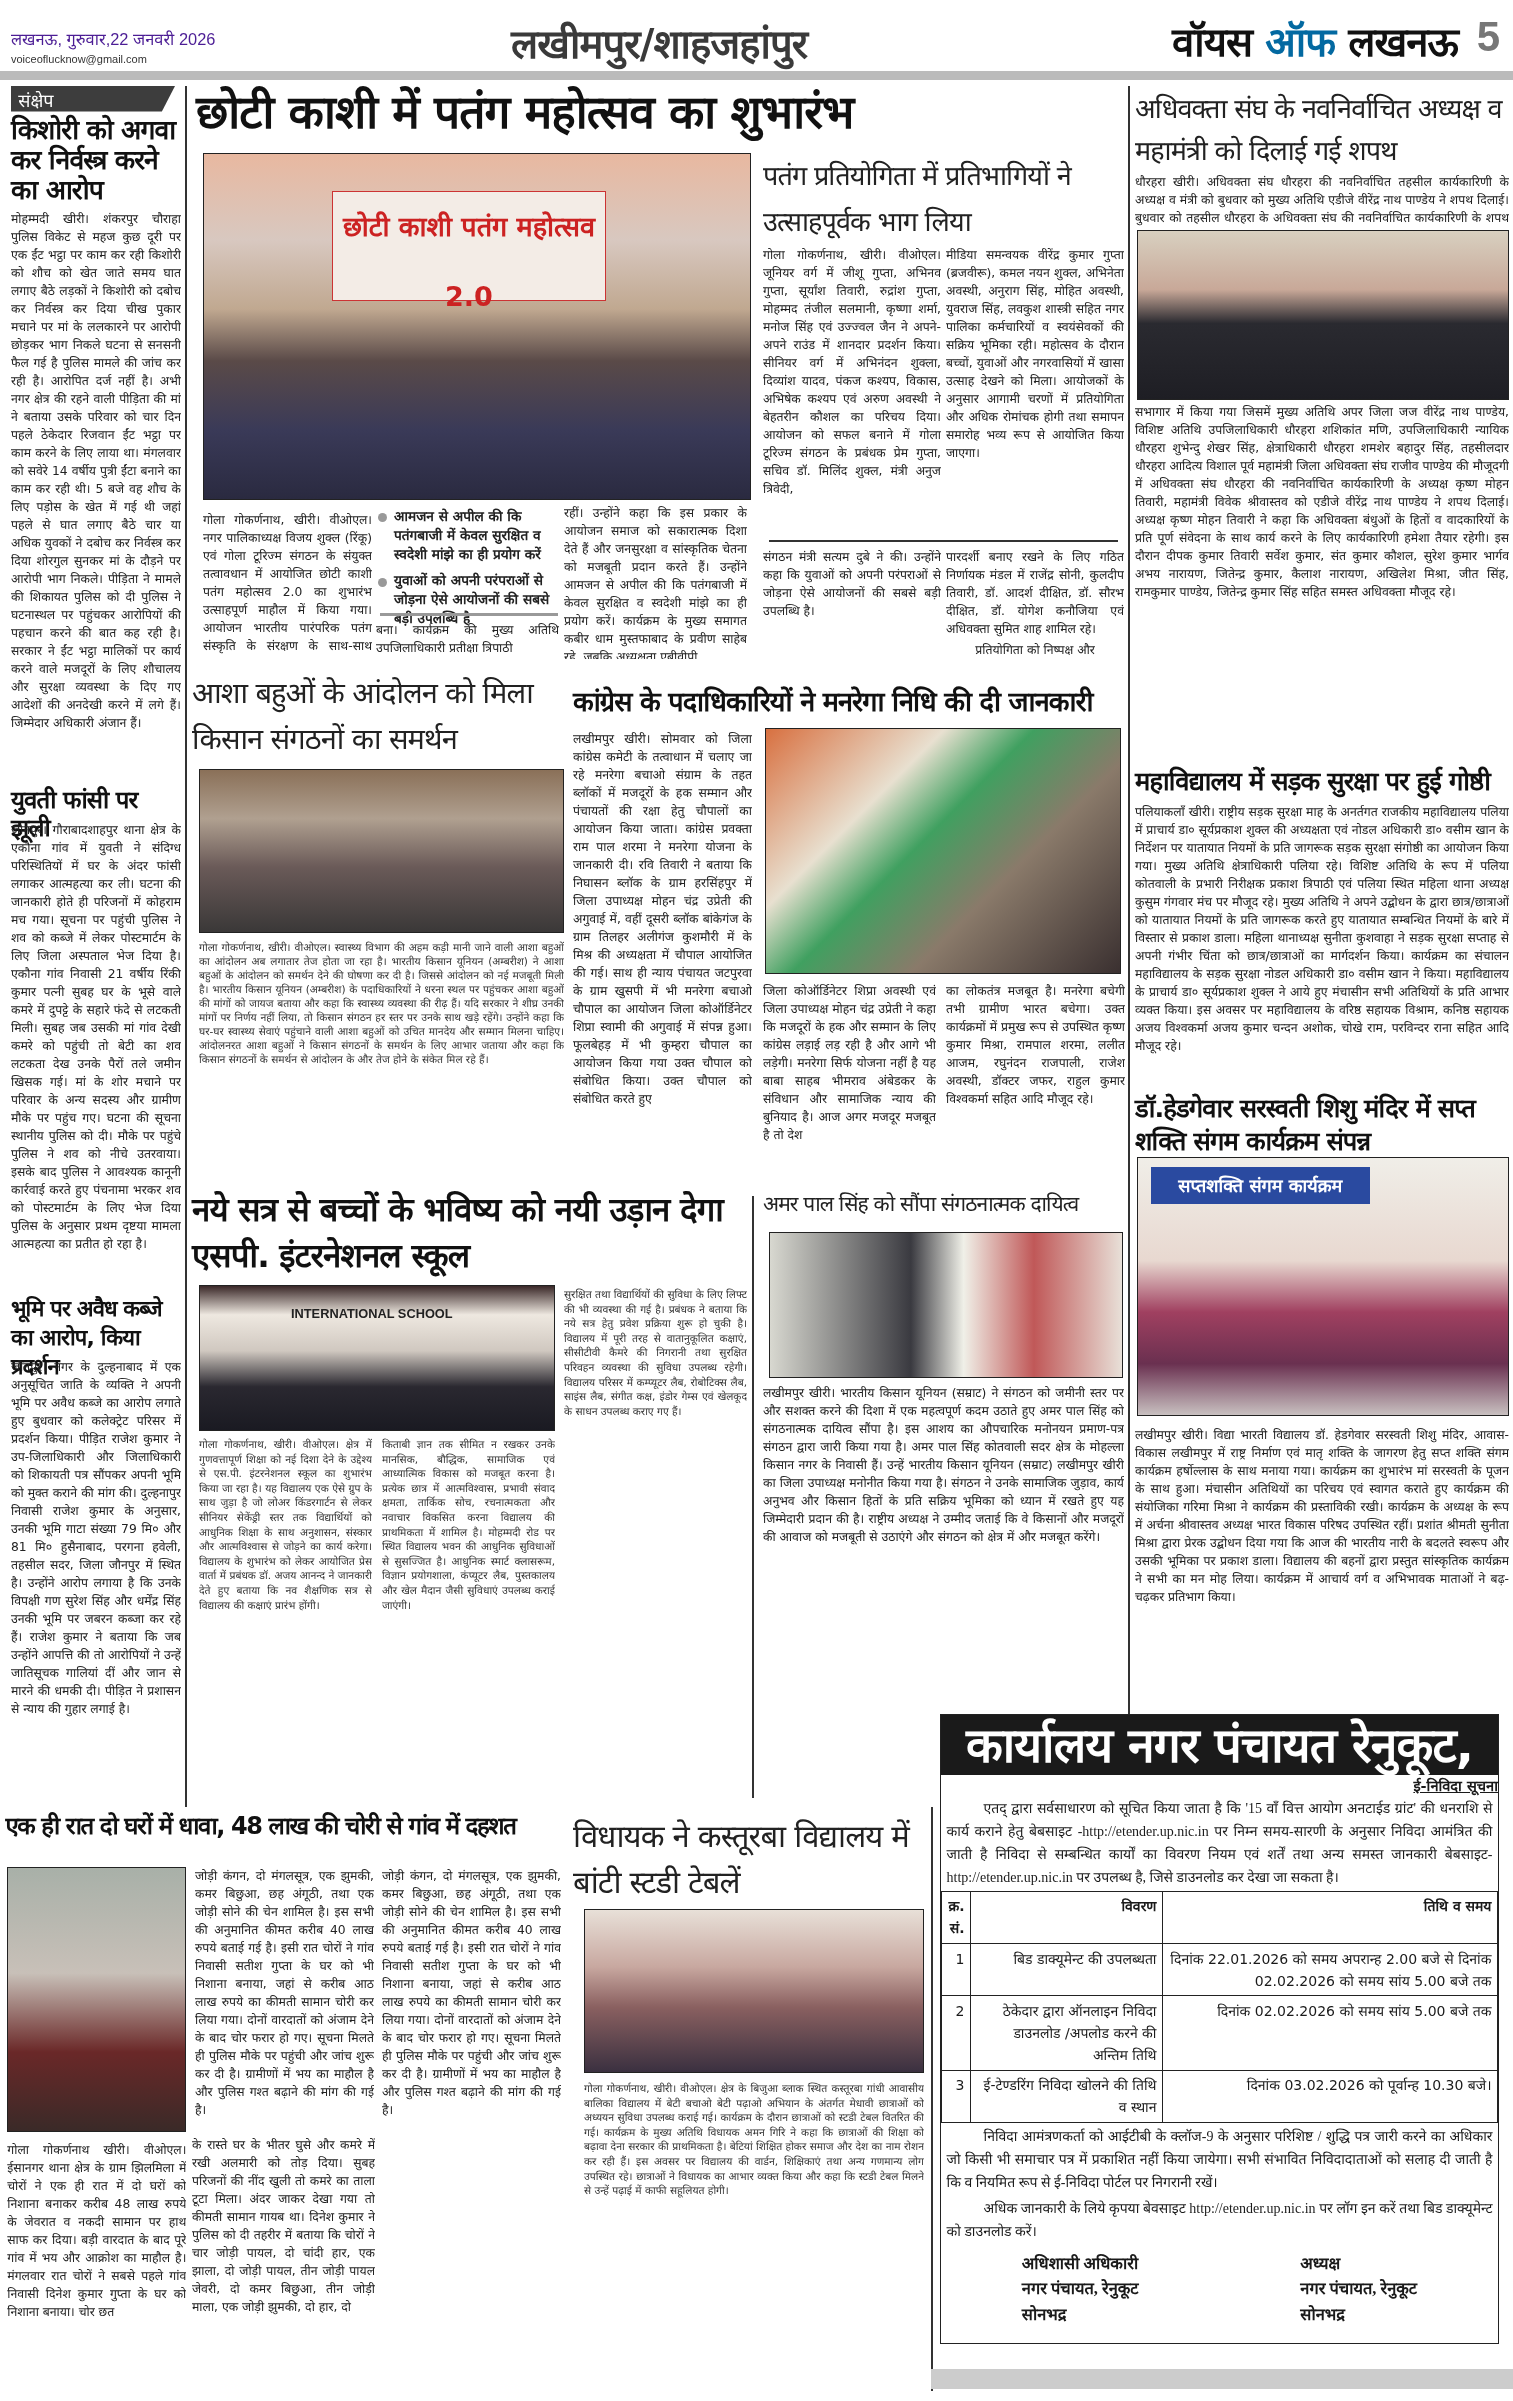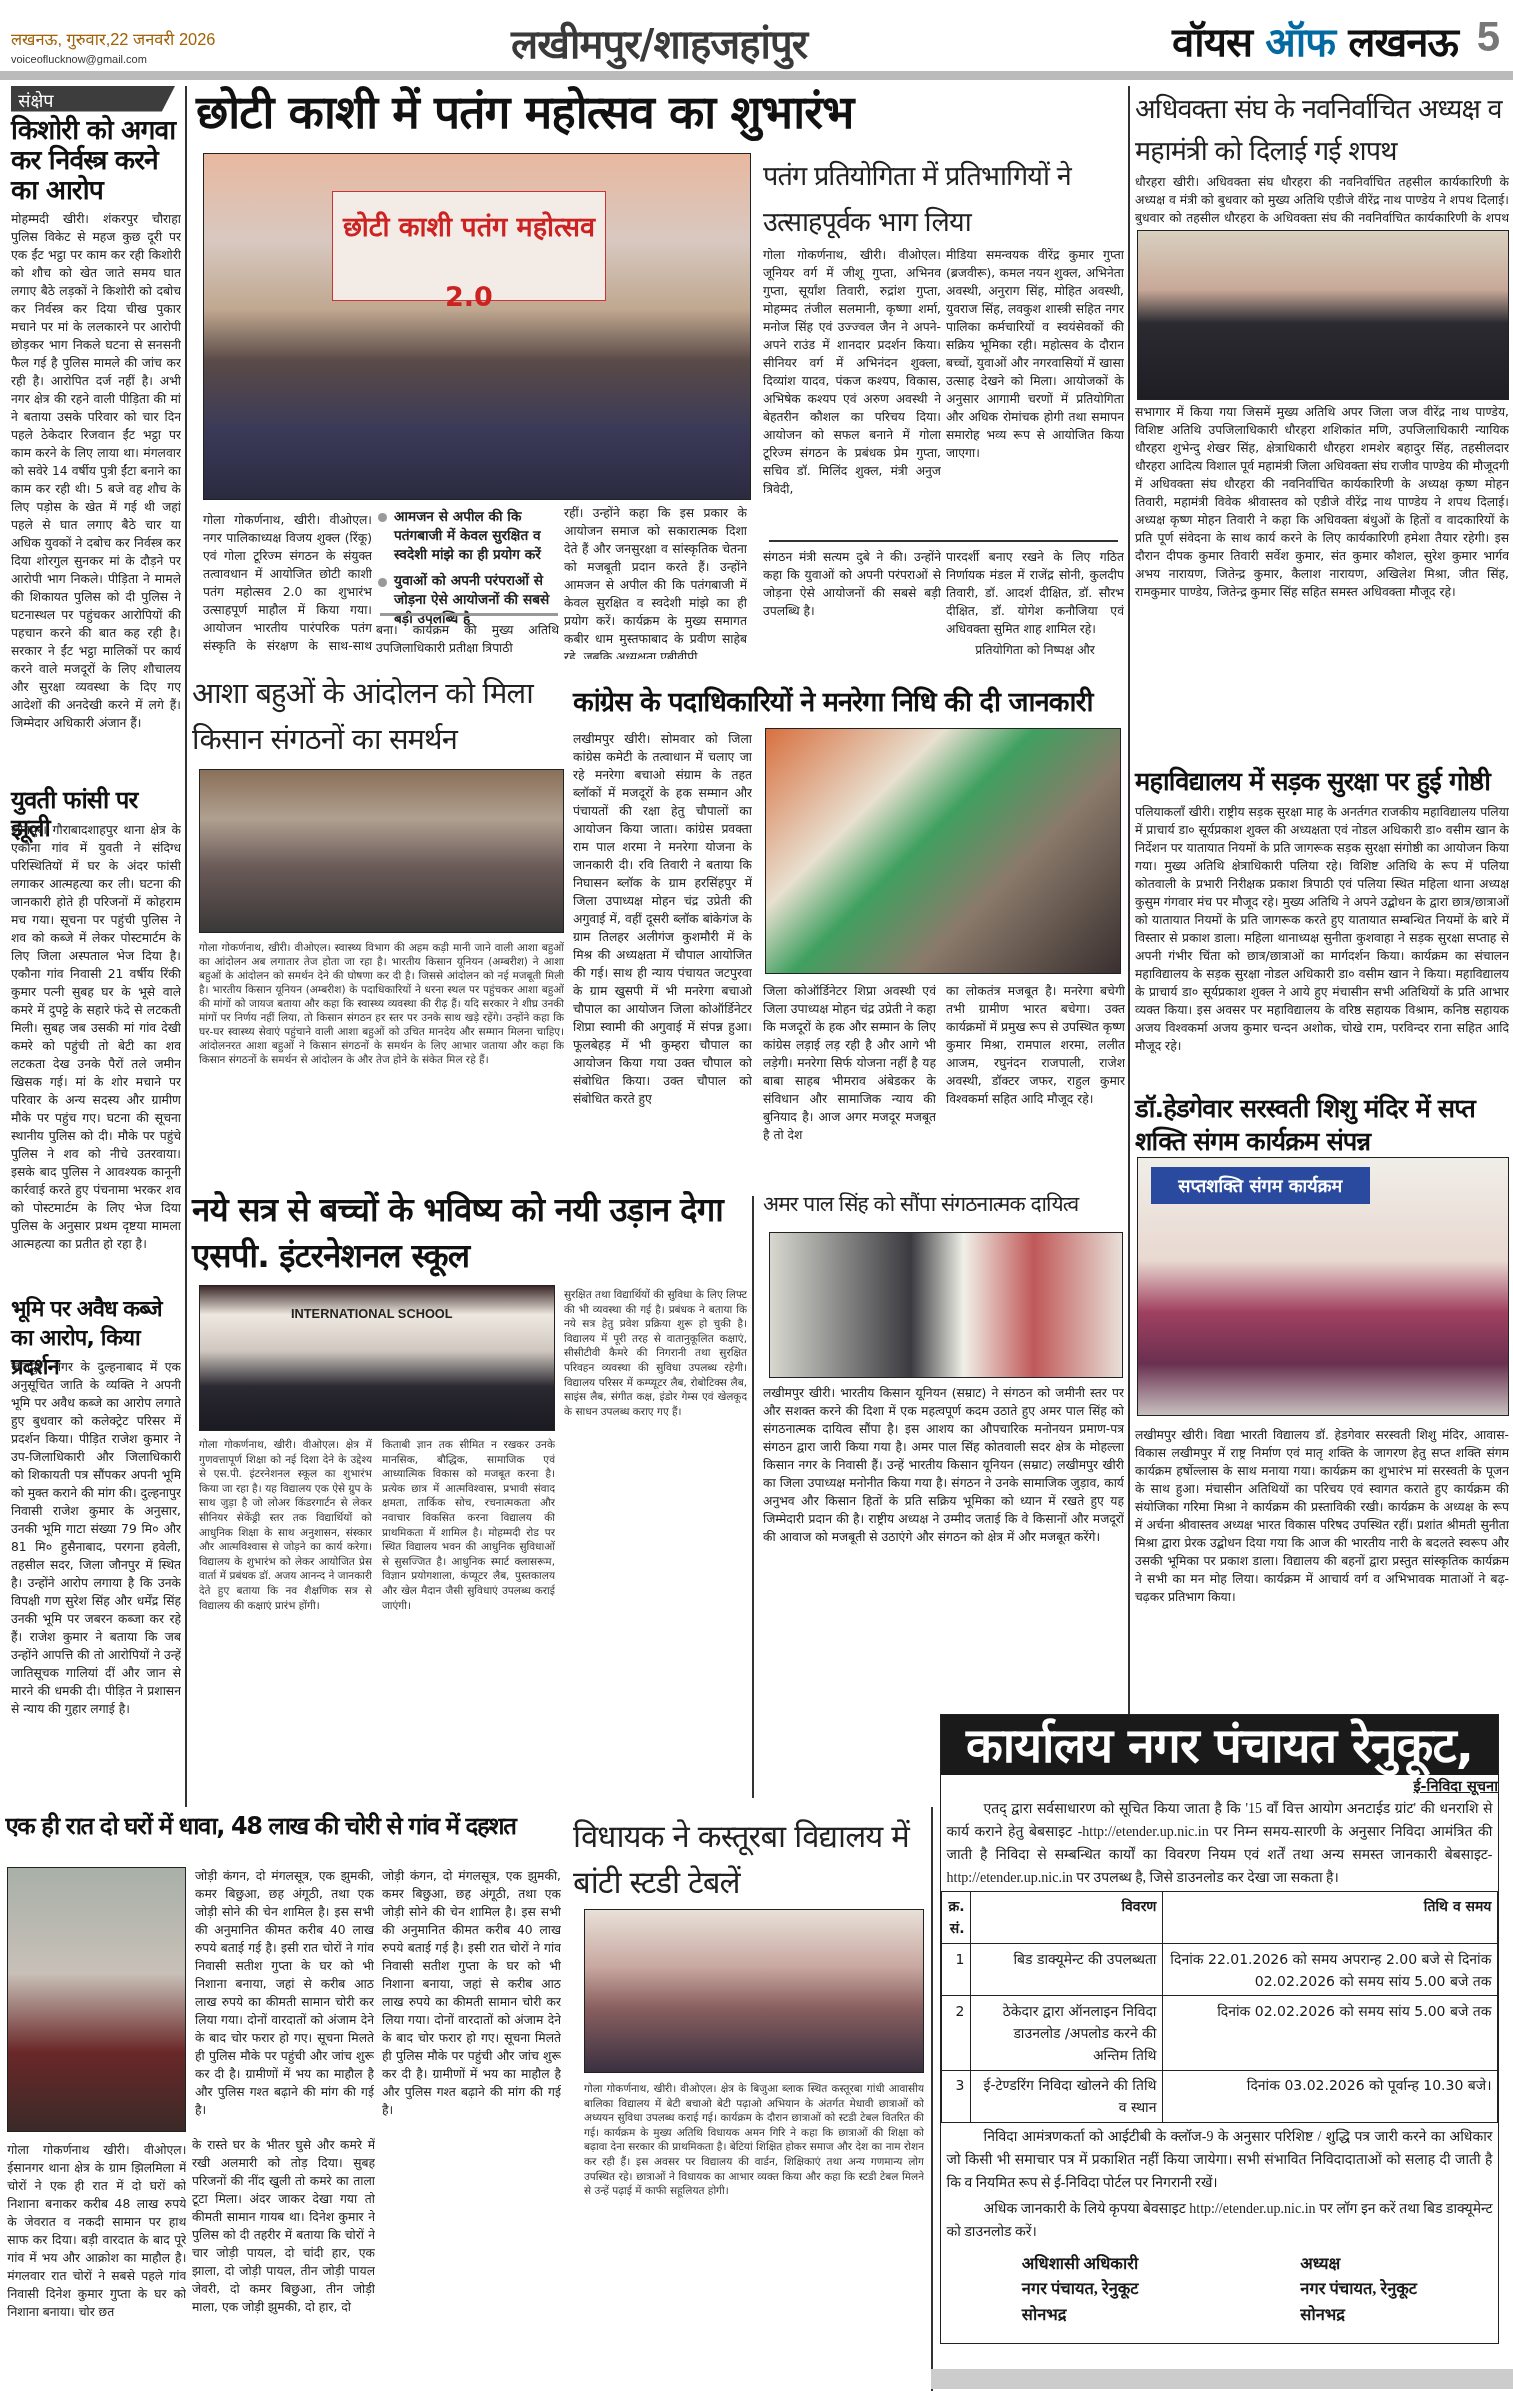--- a/index.html
+++ b/index.html
@@ -1,18 +1,18 @@
 <!DOCTYPE html>
 <html style="font-size:14.6px"><head>
 <meta charset="utf-8">
 <style>
 *{box-sizing:border-box;margin:0;padding:0}
 body{width:1513px;height:2401px;background:#fff;font-family:"Liberation Sans",sans-serif;color:#1a1a1a;position:relative;overflow:hidden}
 .abs{position:absolute}
-.hdr-date{left:11px;top:27px;font-size:16.4px;color:#a16207}
+.hdr-date{left:11px;top:27px;font-size:16.4px;color:#4c1d95}
 .hdr-email{left:11px;top:53px;font-size:11px;color:#333}
 .hdr-section{left:511px;top:14.6px;font-size:40px;font-weight:bold;color:#3a3a3a;letter-spacing:-0.9px;font-family:"DejaVu Sans",sans-serif}
 .hdr-brand{right:55px;top:12.8px;font-size:40px;font-weight:bold;font-family:"DejaVu Sans",sans-serif;letter-spacing:-0.9px}
 .hdr-brand .b1{color:#111}.hdr-brand .b2{color:#0369a1}
 .hdr-page{right:12.8px;top:12.8px;font-size:42px;font-weight:bold;color:#777}
 .hdr-bar{left:0;top:71px;width:1513px;height:9px;background:#bbb}
 .vrule{background:#333;width:1.8px}
 .hrule{background:#333;height:1.8px}
 .txt{font-size:12.3px;line-height:18px;color:#222;text-align:justify;overflow:hidden;font-family:"DejaVu Sans",sans-serif}
 .hl{font-weight:bold;font-family:"DejaVu Sans",sans-serif;color:#111;line-height:1.15;letter-spacing:-0.9px}

